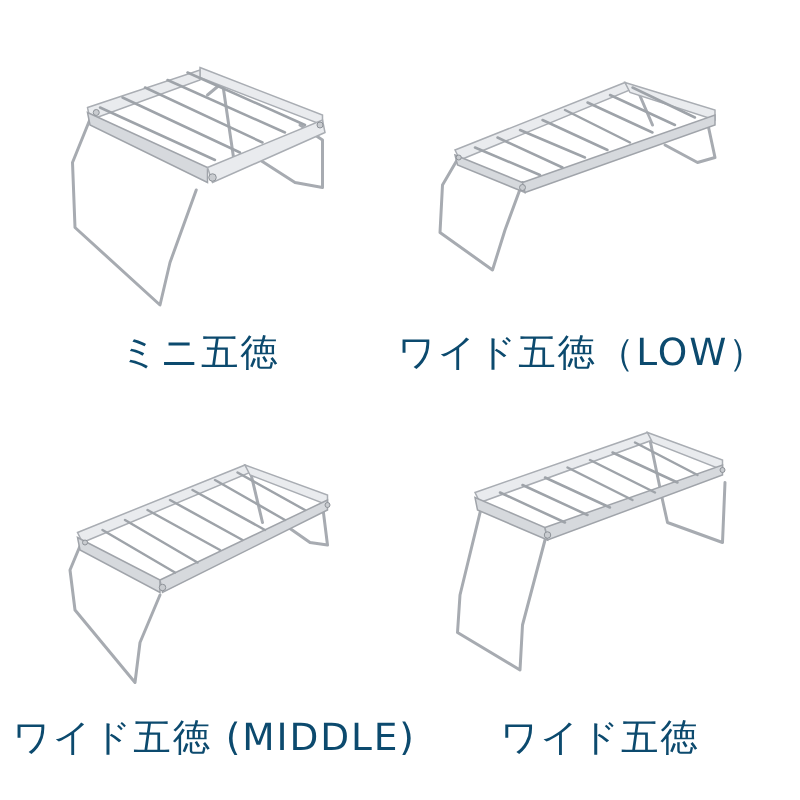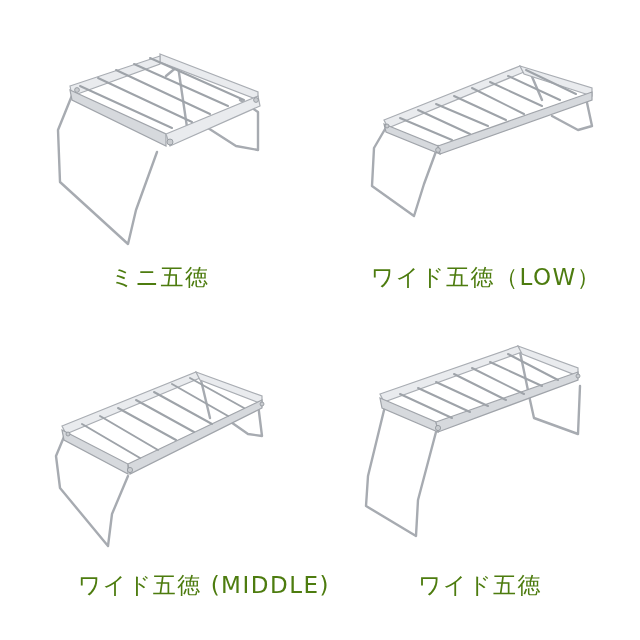--- a/index.html
+++ b/index.html
@@ -19,42 +19,42 @@
       position: absolute;
       left: 0; top: 0;
       width: 640px; height: 640px;
     }
     .cell {
       position: absolute;
       width: 320px;
       height: 320px;
     }
     .cell.c0 { left: 0;   top: 0; }
-    .cell.c1 { left: 320px; top: 0; }
+    .cell.c1 { left: 300px; top: 0; }
     .cell.c2 { left: 0;   top: 310px; }
     .cell.c3 { left: 320px; top: 310px; }
     .product-image {
       position: absolute;
       left: 0; top: 0;
       width: 320px;
       height: 250px;
     }
     .product-image svg {
       width: 320px;
       height: 250px;
       display: block;
     }
     .caption {
       position: absolute;
       left: 0;
       width: 320px;
       text-align: center;
-      font-size: 23px;
+      font-size: 30px;
       letter-spacing: 1.5px;
-      color: #4d7c0f;
+      color: #0c4a6e;
       white-space: nowrap;
     }
     .c0 .caption, .c1 .caption { top: 262px; }
     .c2 .caption, .c3 .caption { top: 260px; }
     .c1 .caption { left: 6px; }
     .c2 .caption { left: 10px; text-align: right; }
     .c3 .caption { left: 0px; }
 
     .frame { fill: #e9ebee; stroke: #a9adb3; stroke-width: 1.2; }
     .frame-dark { fill: #d6d9dd; stroke: #a0a4aa; stroke-width: 1.2; }

